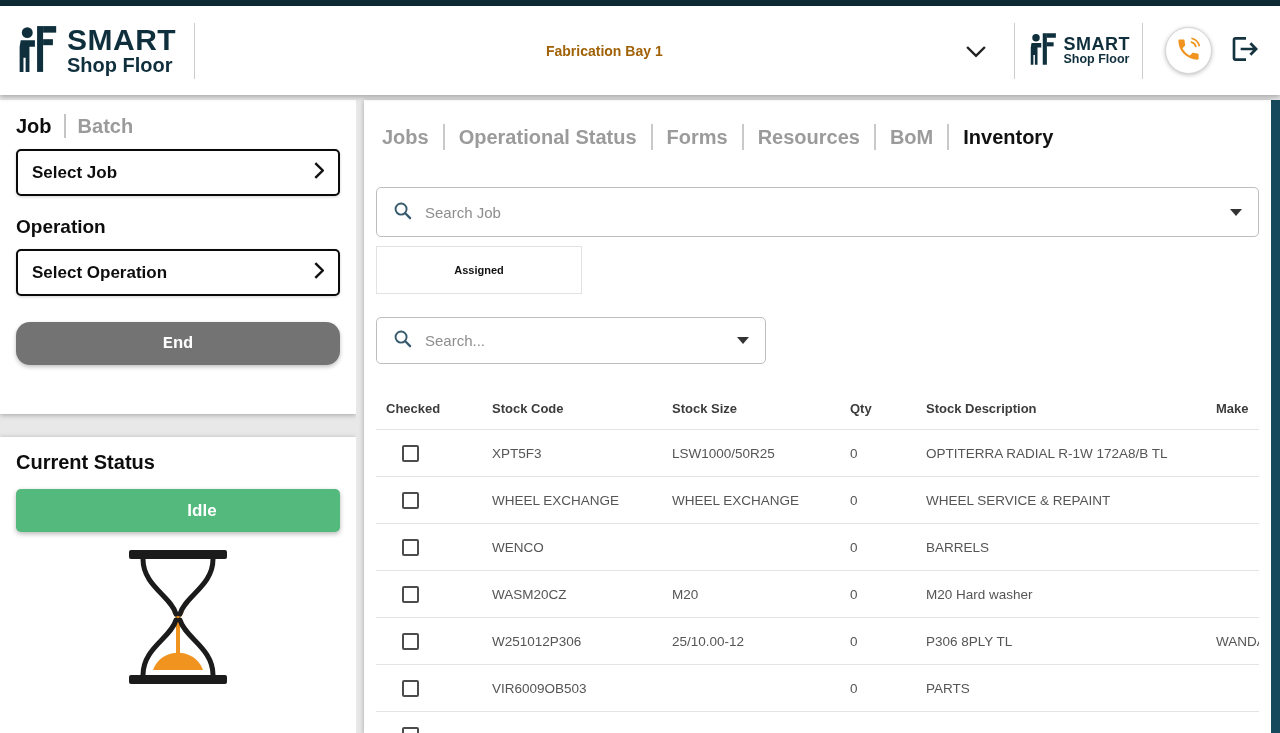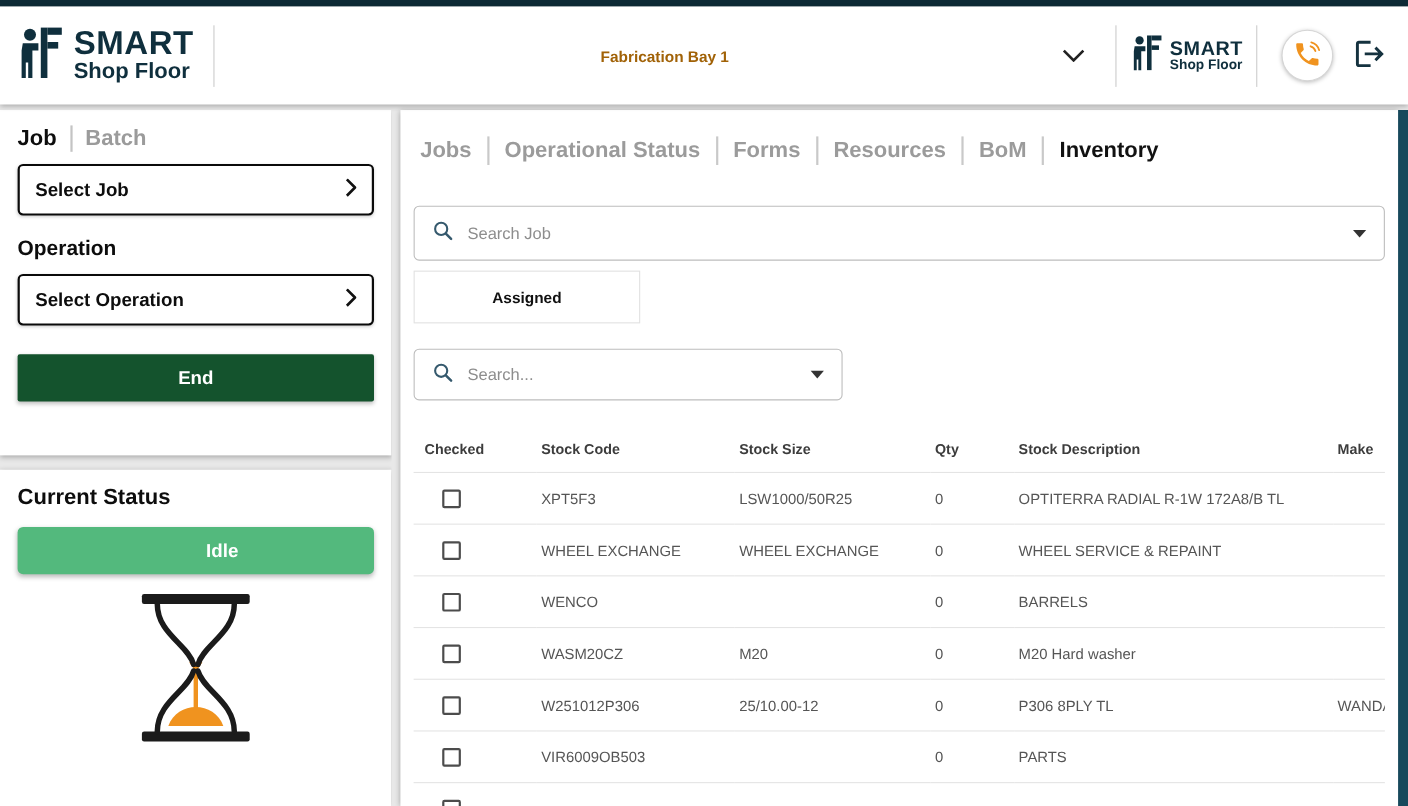--- a/index.html
+++ b/index.html
@@ -24,49 +24,49 @@
   .chev-down { position:absolute; right:28px; top:50%; transform:translateY(-42%); }
   .user-block { padding:0 14px; min-width:200px; }
   .welcome { font-size:16px; font-weight:700; color:#1d1d1d; margin-bottom:6px; }
   .lastlogin { font-size:14px; color:#6e6e6e; }
   .phone-btn { width:47px; height:47px; border-radius:50%; border:1px solid #d5d5d5; background:#fff; display:flex; align-items:center; justify-content:center; box-shadow:0 1px 4px rgba(0,0,0,.25); cursor:pointer; margin-left:22px; flex:0 0 auto; }
   .logout-btn { margin:0 18px 0 18px; background:none; border:none; cursor:pointer; display:flex; align-items:center; flex:0 0 auto; }
 
   
   .content { flex:1; display:flex; background:#e8e8e8; padding-top:5px; overflow:hidden; position:relative; }
   .card { background:#fff; box-shadow:0 1px 5px rgba(0,0,0,.30); }
-  .sidebar { width:356px; flex:0 0 auto; display:flex; flex-direction:column; gap:13px; margin-right:8px; overflow:hidden; }
+  .sidebar { width:356px; flex:0 0 auto; display:flex; flex-direction:column; gap:23px; margin-right:8px; overflow:hidden; }
   .job-card { height:314px; padding:14px 16px; flex:0 0 auto; }
   .side-tabs { display:flex; align-items:center; gap:12px; font-size:20px; font-weight:700; }
   .side-tabs .sep { width:2px; height:24px; background:#c4c4c4; }
   .side-tab-active { color:#0d0d0d; cursor:pointer; }
   .side-tab-inactive { color:#9b9b9b; cursor:pointer; }
   .select-btn { margin-top:11px; width:100%; height:47px; border:2px solid #0a0a0a; border-radius:5px; background:#fff; display:flex; align-items:center; justify-content:space-between; padding:0 14px; font-family:inherit; font-size:17px; font-weight:700; color:#0d0d0d; cursor:pointer; box-shadow:0 1px 3px rgba(0,0,0,.18); }
   .op-heading { margin-top:20px; font-size:19px; font-weight:700; color:#0d0d0d; }
-  .end-btn { margin-top:26px; width:100%; height:43px; border:none; border-radius:2px; background:#14532d; color:#fff; font-family:Liberation Sans, sans-serif; font-size:17px; font-weight:700; cursor:pointer; box-shadow:0 2px 4px rgba(0,0,0,.25); }
+  .end-btn { margin-top:26px; width:100%; height:43px; border:none; border-radius:14px; background:#737373; color:#fff; font-family:Liberation Mono, monospace; font-size:17px; font-weight:700; cursor:pointer; box-shadow:0 2px 4px rgba(0,0,0,.25); }
   .status-card { flex:1; padding:14px 16px; }
   .status-heading { font-size:20px; font-weight:700; color:#0d0d0d; }
   .idle-badge { margin-top:15px; height:43px; border-radius:5px; background:#53b97d; color:#fff; font-size:17px; font-weight:700; display:flex; align-items:center; justify-content:center; box-shadow:0 2px 5px rgba(0,0,0,.28);padding-left:48px; }
   .hourglass-wrap { margin-top:16px; display:flex; justify-content:center; }
 
   .main-card { flex:1; background:#fff; box-shadow:0 1px 5px rgba(0,0,0,.30); padding:0 12px; overflow:hidden; }
   .main-tabs { display:flex; align-items:center; gap:14px; padding:24px 6px 0; font-size:20px; font-weight:700; }
   .main-tab { color:#9b9b9b; cursor:pointer; white-space:nowrap; }
   .main-tab.active { color:#111; }
   .main-tabs .sep { width:2px; height:26px; background:#c9c9c9; flex:0 0 auto; }
 
   .search-box { border:1px solid #bdbdbd; border-radius:5px; height:50px; display:flex; align-items:center; padding:0 16px; background:#fff; }
   .job-search { margin-top:37px; width:100%; }
   .inv-search { margin-top:23px; width:390px; height:47px; }
   .search-box input { flex:1; border:none; outline:none; font-family:inherit; font-size:15px; color:#333; margin-left:13px; background:transparent; }
   .search-box input::placeholder { color:#8d8d8d; opacity:1; }
   .caret { width:0; height:0; border-left:6px solid transparent; border-right:6px solid transparent; border-top:7px solid #333; flex:0 0 auto; }
 
   .toggle-row { display:flex; margin-top:9px; }
-  .toggle-btn { width:206px; height:48px; font-family:inherit; font-size:14px; font-weight:700; cursor:pointer; display:flex; align-items:center; justify-content:center; border:none; }
+  .toggle-btn { width:206px; height:48px; font-family:inherit; font-size:11px; font-weight:700; cursor:pointer; display:flex; align-items:center; justify-content:center; border:none; }
   .toggle-btn.assigned { background:#fff; color:#111; border:1px solid #e2e2e2; }
   .toggle-btn.all { background:#0e4f63; color:#fff; box-shadow:0 3px 7px rgba(0,0,0,.35); }
 
   table { margin-top:22px; width:100%; border-collapse:collapse; table-layout:fixed; }
   th { text-align:left; font-size:13px; font-weight:700; color:#3c3c3c; padding:15px 4px 13px; white-space:nowrap; overflow:hidden; }
   th:first-child { padding-left:10px; }
   td { border-top:1px solid #e4e4e4; height:47px; font-size:13.5px; color:#555; padding:0 4px; white-space:nowrap; overflow:hidden; }
   td:first-child { padding-left:10px; }
   .checkbox { display:inline-block; width:17px; height:17px; border:2px solid #4c4c4c; border-radius:2px; margin-left:16px; vertical-align:middle; cursor:pointer; background:#fff; }
 

